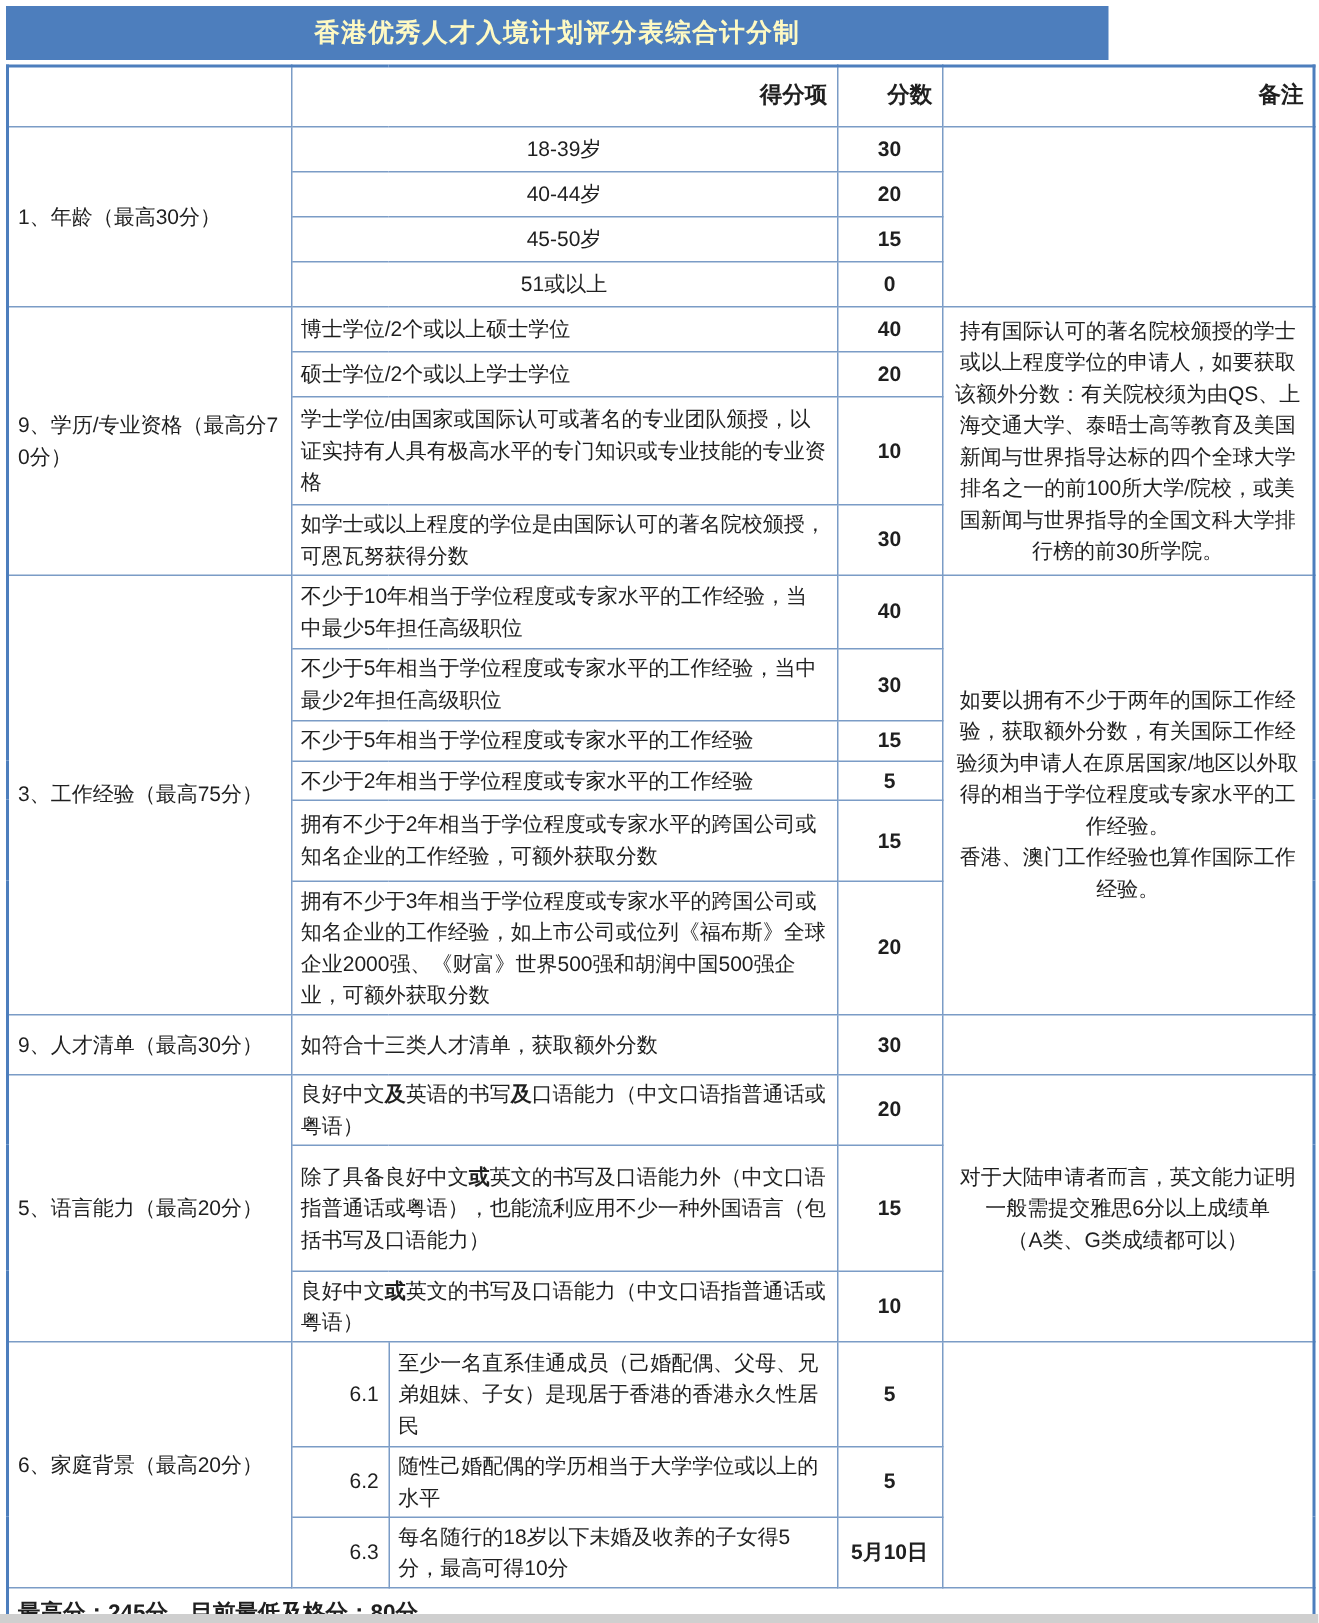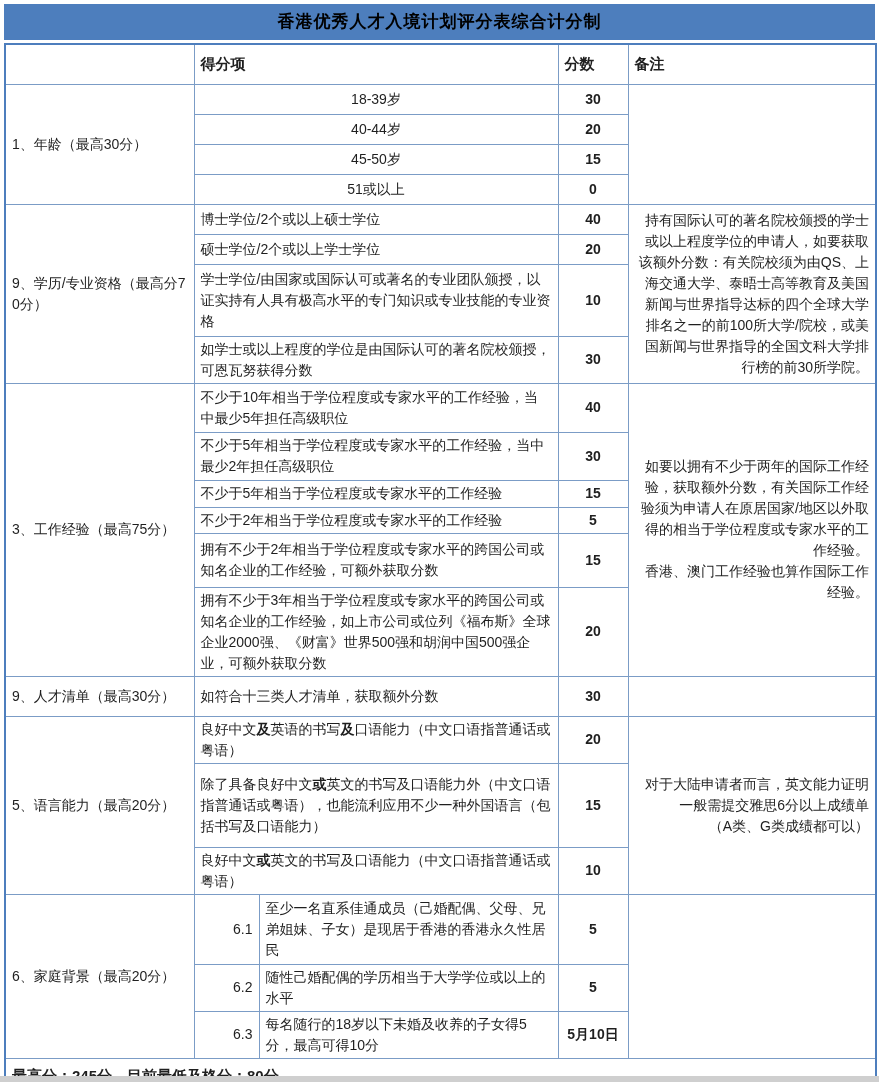--- a/index.html
+++ b/index.html
@@ -1,28 +1,28 @@
 <!DOCTYPE html>
 <html><head>
 <meta charset="utf-8">
 <style>
   html,body{margin:0;padding:0;background:#ffffff;}
   body{font-family:"Liberation Sans","DejaVu Sans",sans-serif;}
   .page{width:879px;height:1082px;box-sizing:border-box;padding:4px;background:#fff;position:relative;}
-  .title-bar{width:871px;height:36px;line-height:36px;background:#4d7ebd;color:#000000;
+  .title-bar{width:735px;height:36px;line-height:36px;background:#4d7ebd;color:#fef9c3;
     font-weight:bold;font-size:17px;text-align:center;letter-spacing:1px;}
   .gap{height:3px;}
   table.scoring{border-collapse:collapse;table-layout:fixed;width:871px;border:2px solid #4d7ebd;}
   table.scoring td{border:1px solid #7b9cc6;font-size:14px;color:#1f1f1f;padding:2px 6px;
     line-height:1.5;vertical-align:middle;overflow:hidden;word-break:break-all;}
-  tr.hdr td{font-weight:bold;text-align:left;font-size:15px;}
+  tr.hdr td{font-weight:bold;text-align:right;font-size:15px;}
   td.cat{}
   td.ctr{text-align:center;}
   td.score{text-align:center;font-weight:bold;}
-  td.remark{text-align:right;padding:4px 8px;white-space:pre-line;}
+  td.remark{text-align:center;padding:4px 8px;white-space:pre-line;}
   td.sub{text-align:right;padding-left:8px;}
   tr.footer-row td{font-weight:bold;font-size:15px;text-align:left;padding:4px 6px;}
   b.em{font-weight:bold;}
   .bottom-strip{width:879px;height:6px;background:#cfcfcf;position:absolute;left:0;bottom:0;}
   tr.h26{height:26px}tr.h27{height:27px}tr.h30{height:30px}tr.h36{height:36px}
   tr.h40{height:40px}tr.h46{height:46px}tr.h47{height:47px}tr.h48{height:48px}
   tr.h49{height:49px}tr.h54{height:54px}tr.h70{height:70px}tr.h72{height:72px}
   tr.h78{height:78px}tr.h84{height:84px}
 </style>
 </head>

